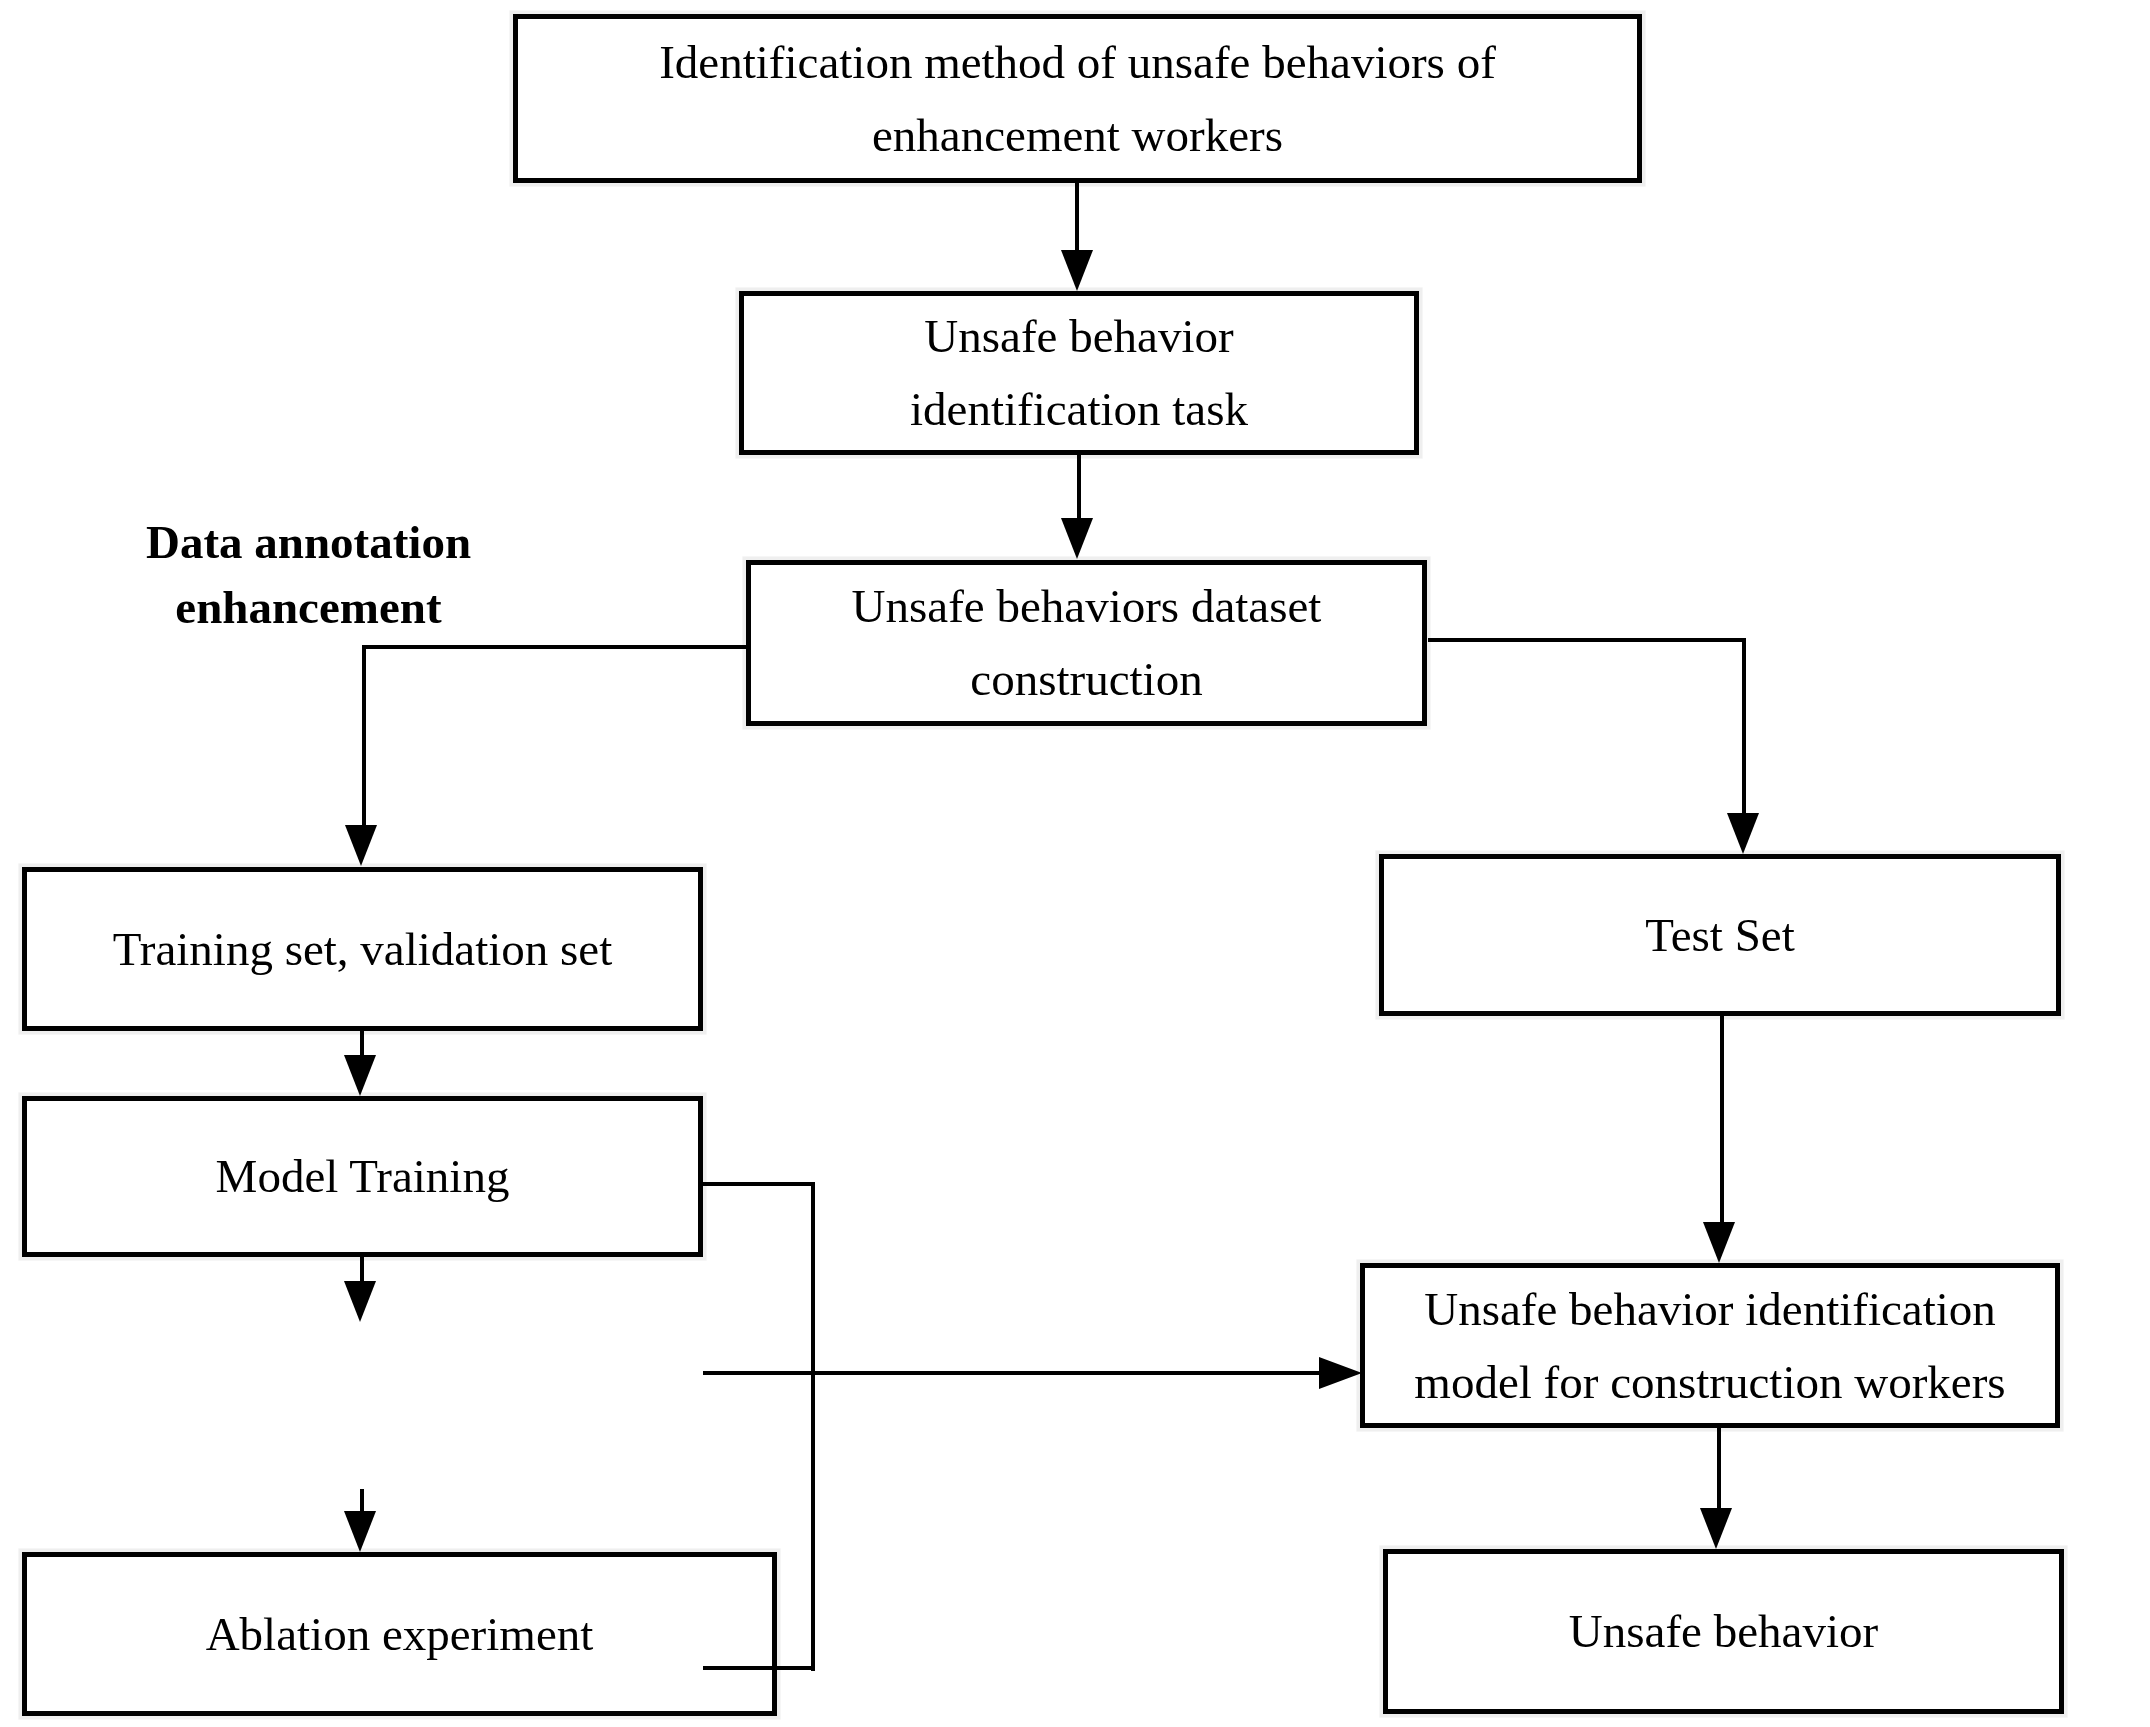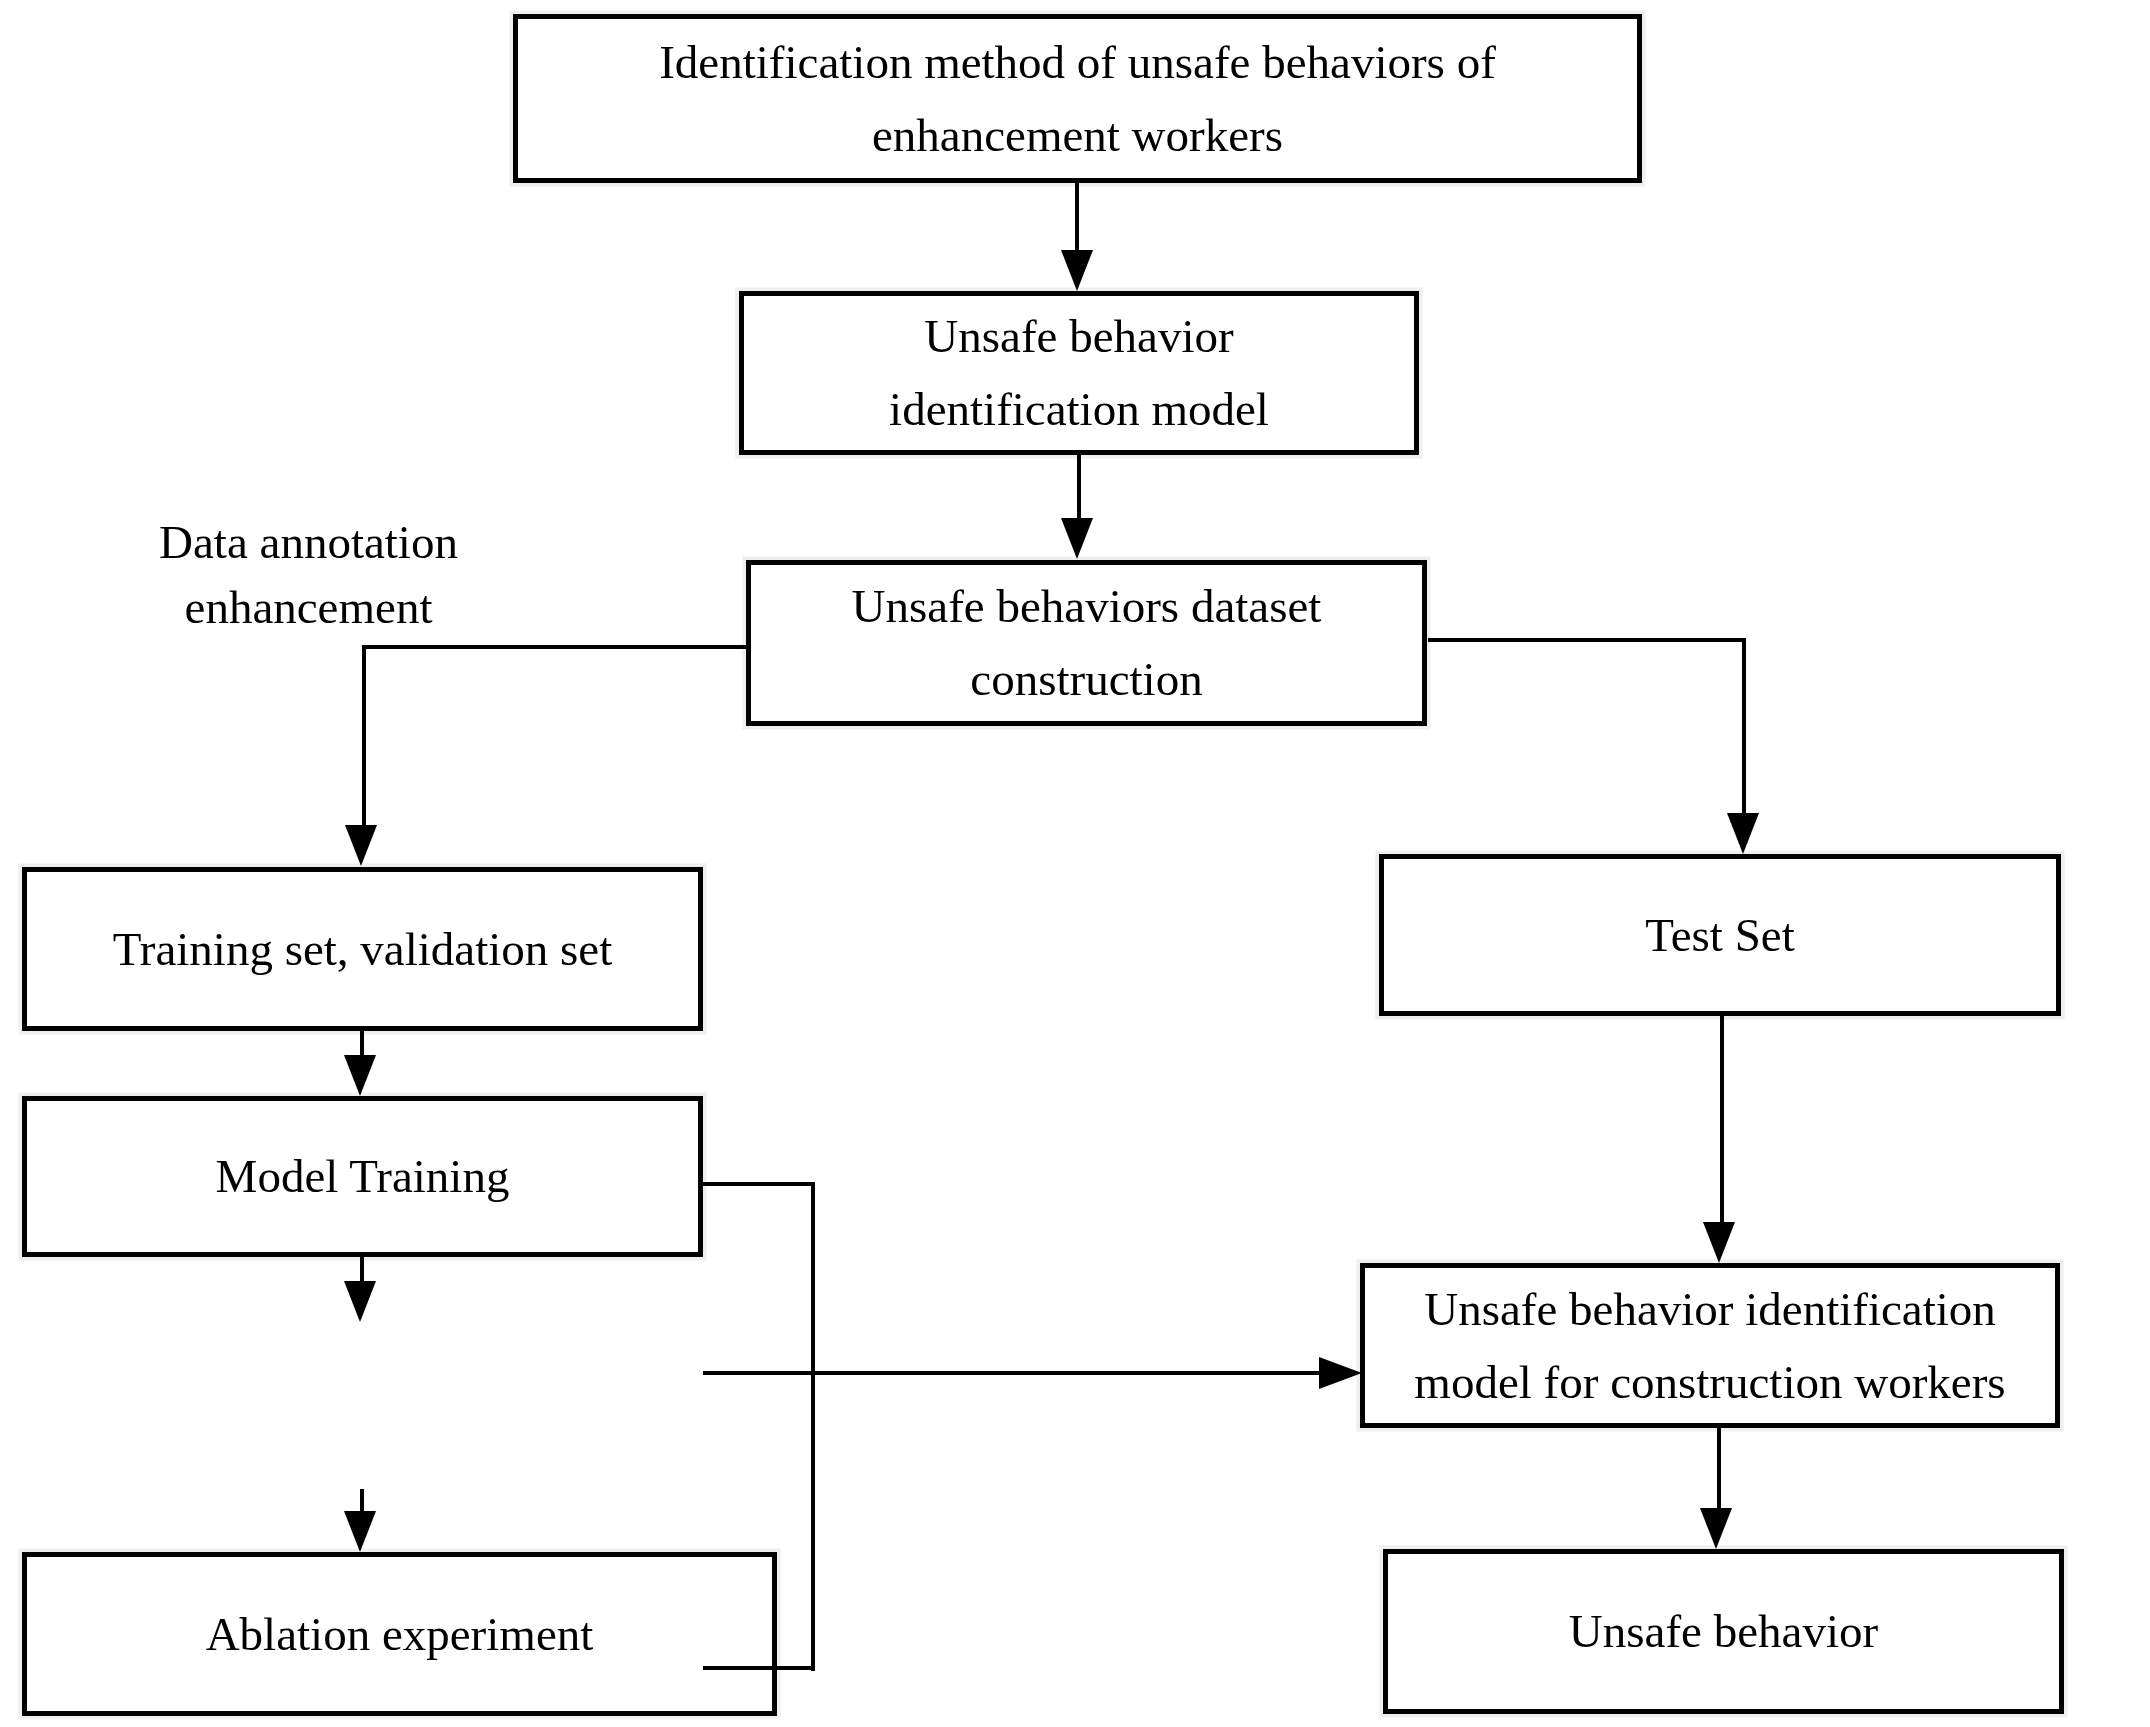--- a/index.html
+++ b/index.html
@@ -37,35 +37,36 @@
     position:absolute;width:0;height:0;
     border-top:16.3px solid transparent;
     border-bottom:16.3px solid transparent;
     border-left:43px solid #000;
   }
   .note{
     position:absolute;
     font-size:47px;
     line-height:65px;
     text-align:center;
+    font-weight:bold;
   }
 </style>
 </head>
 <body>
 
 <div class="canvas">
 
   <div class="box" style="left:513px;top:14px;width:1129px;height:169px">
     <span class="ln">Identification method of unsafe behaviors of</span>
     <span class="ln">enhancement workers</span>
   </div>
 
   <div class="box" style="left:739px;top:291px;width:680px;height:164px">
     <span class="ln">Unsafe behavior</span>
-    <span class="ln">identification model</span>
+    <span class="ln">identification task</span>
   </div>
 
   <div class="box" style="left:746px;top:560px;width:681px;height:166px">
     <span class="ln">Unsafe behaviors dataset</span>
     <span class="ln">construction</span>
   </div>
 
   <div class="box" style="left:22px;top:867px;width:681px;height:164px">
     <span class="ln">Training set, validation set</span>
   </div>

